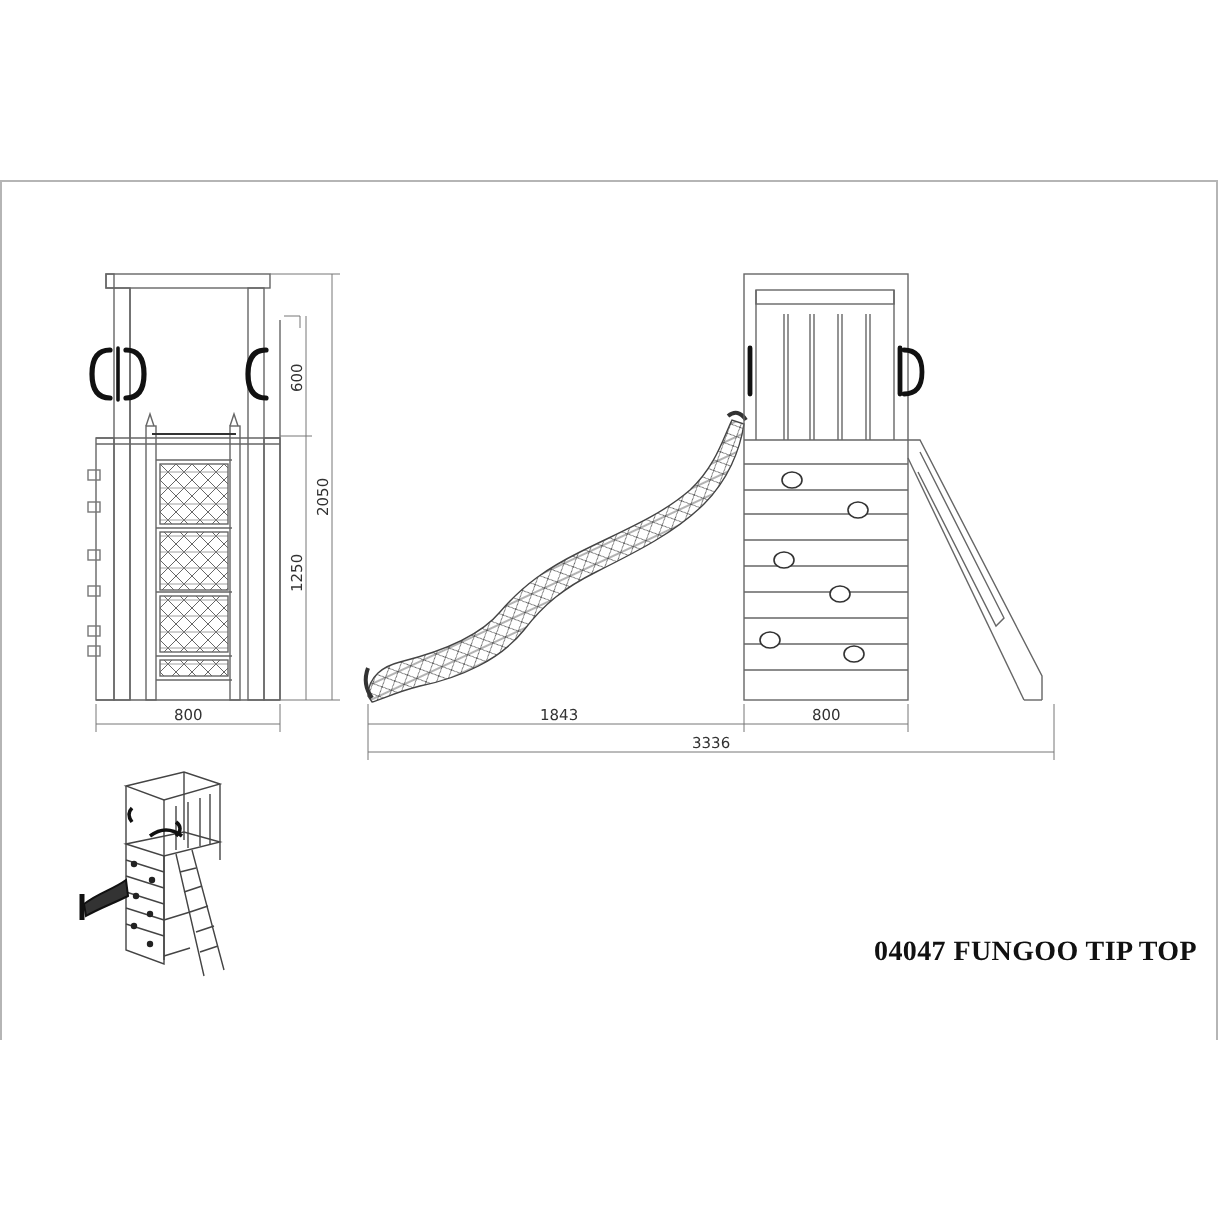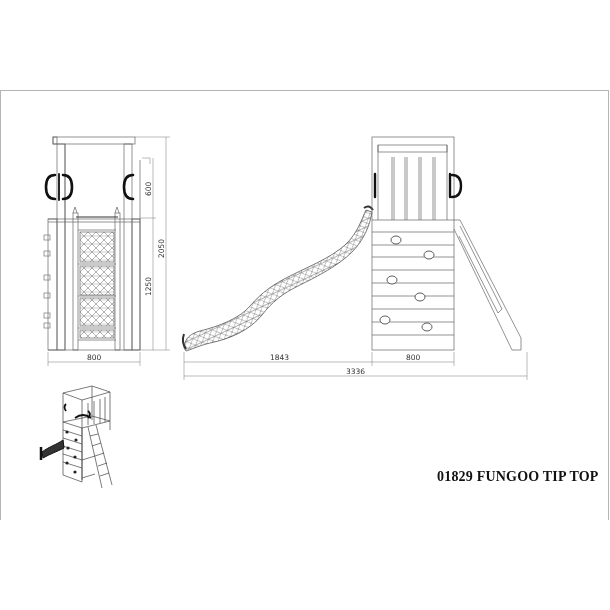--- a/index.html
+++ b/index.html
@@ -199,13 +199,13 @@
   </g>
   <g stroke="#111" stroke-width="1.8" fill="none">
     <path d="M66 404 q-3 3 0 7"></path>
       <path d="M88 411 q4 3 0 7"></path>
     <path d="M75 418 q8 -6 16 0"></path>
   </g>
   <path d="M42 452 C50 446 56 445 63 440 L64 448 C56 452 50 454 43 458 Z" fill="#333" stroke="#111" stroke-width="1"></path>
   <path d="M41 447 v13" stroke="#111" stroke-width="2.5"></path>
 </svg>
 
-<div id="title">01829 FUNGOO TIP TOP</div>
+<div id="title">04047 FUNGOO TIP TOP</div>
 
 </body></html>

